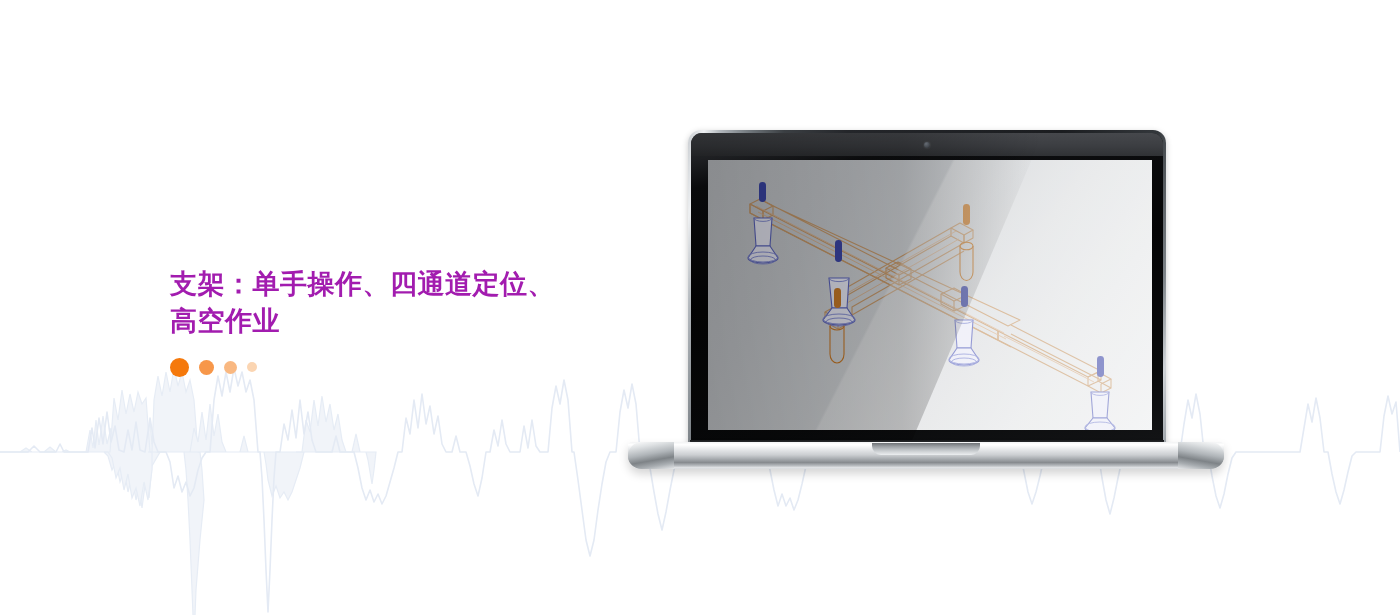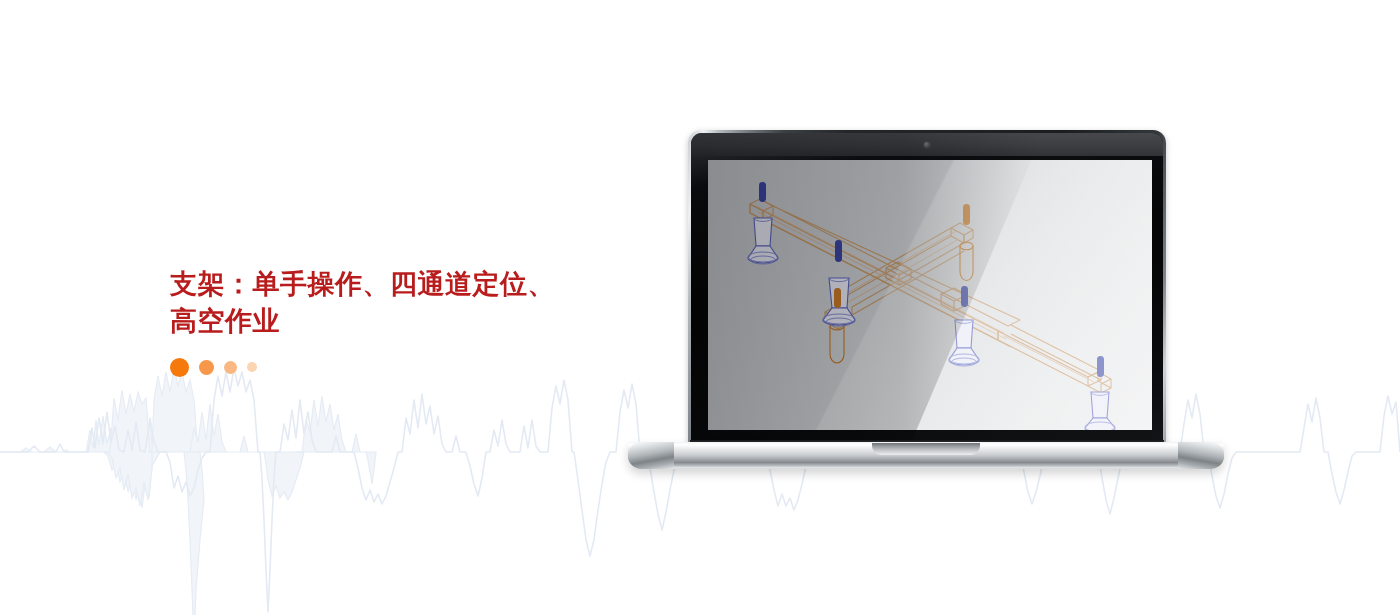--- a/index.html
+++ b/index.html
@@ -35,21 +35,21 @@
     position: absolute;
     left: 170px;
     top: 266px;
     width: 420px;
   }
 
   #headline {
     font-size: 27px;
     line-height: 37px;
     font-weight: bold;
-    color: #b91c1c;
+    color: #a21caf;
     letter-spacing: 0.5px;
     white-space: pre-line;
   }
 
   #dots {
     display: flex;
     align-items: center;
     gap: 10px;
     margin-top: 16px;
     height: 22px;

